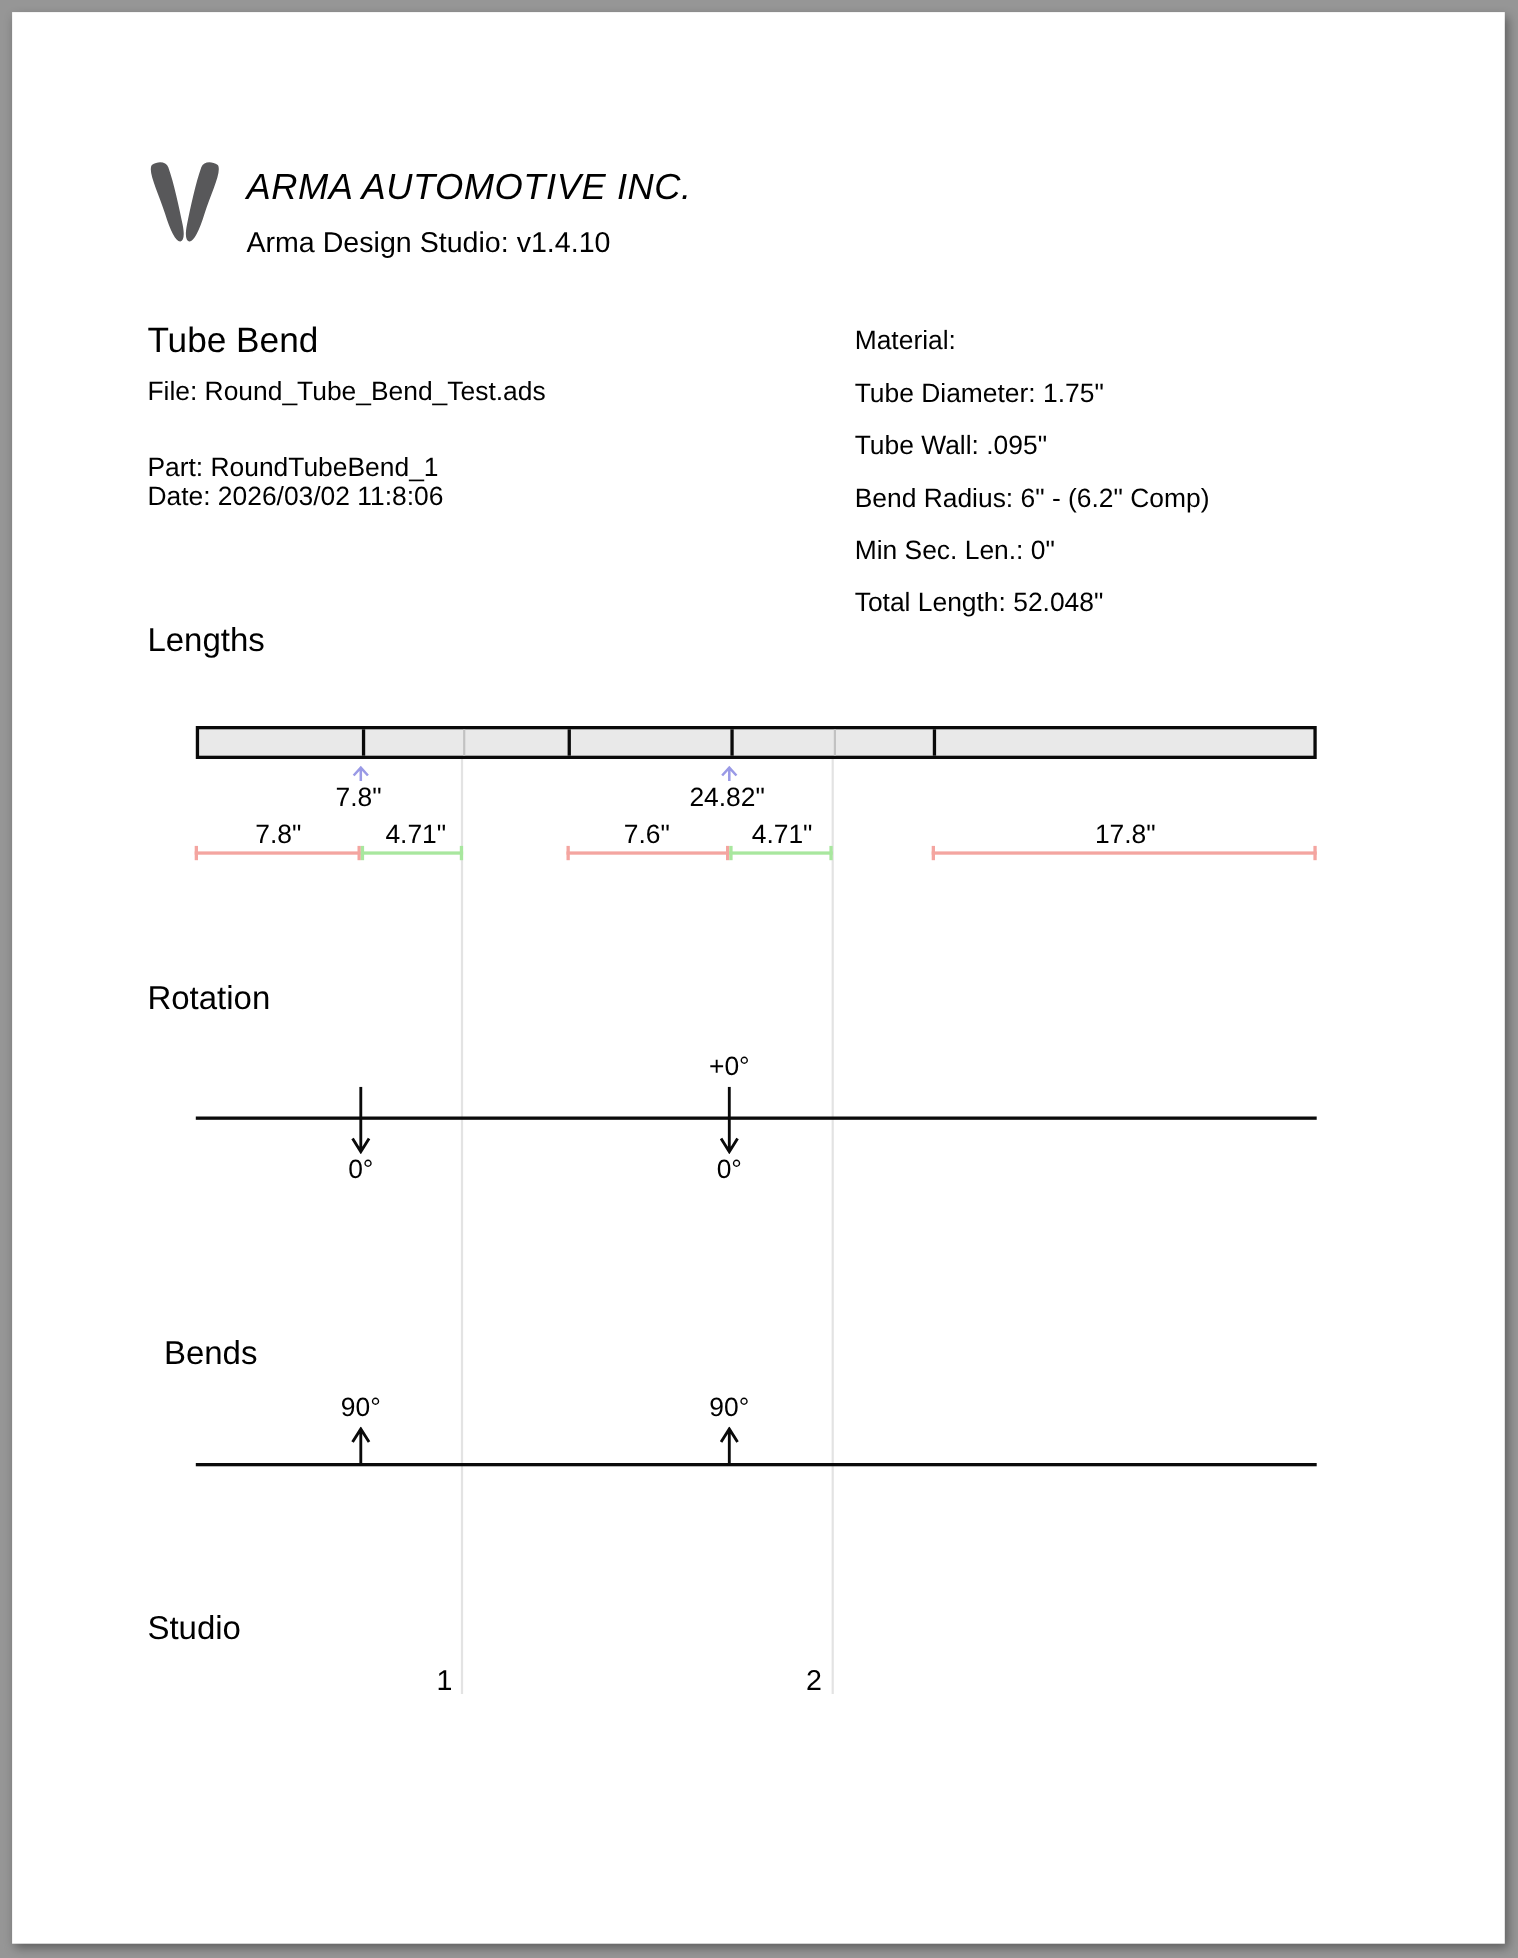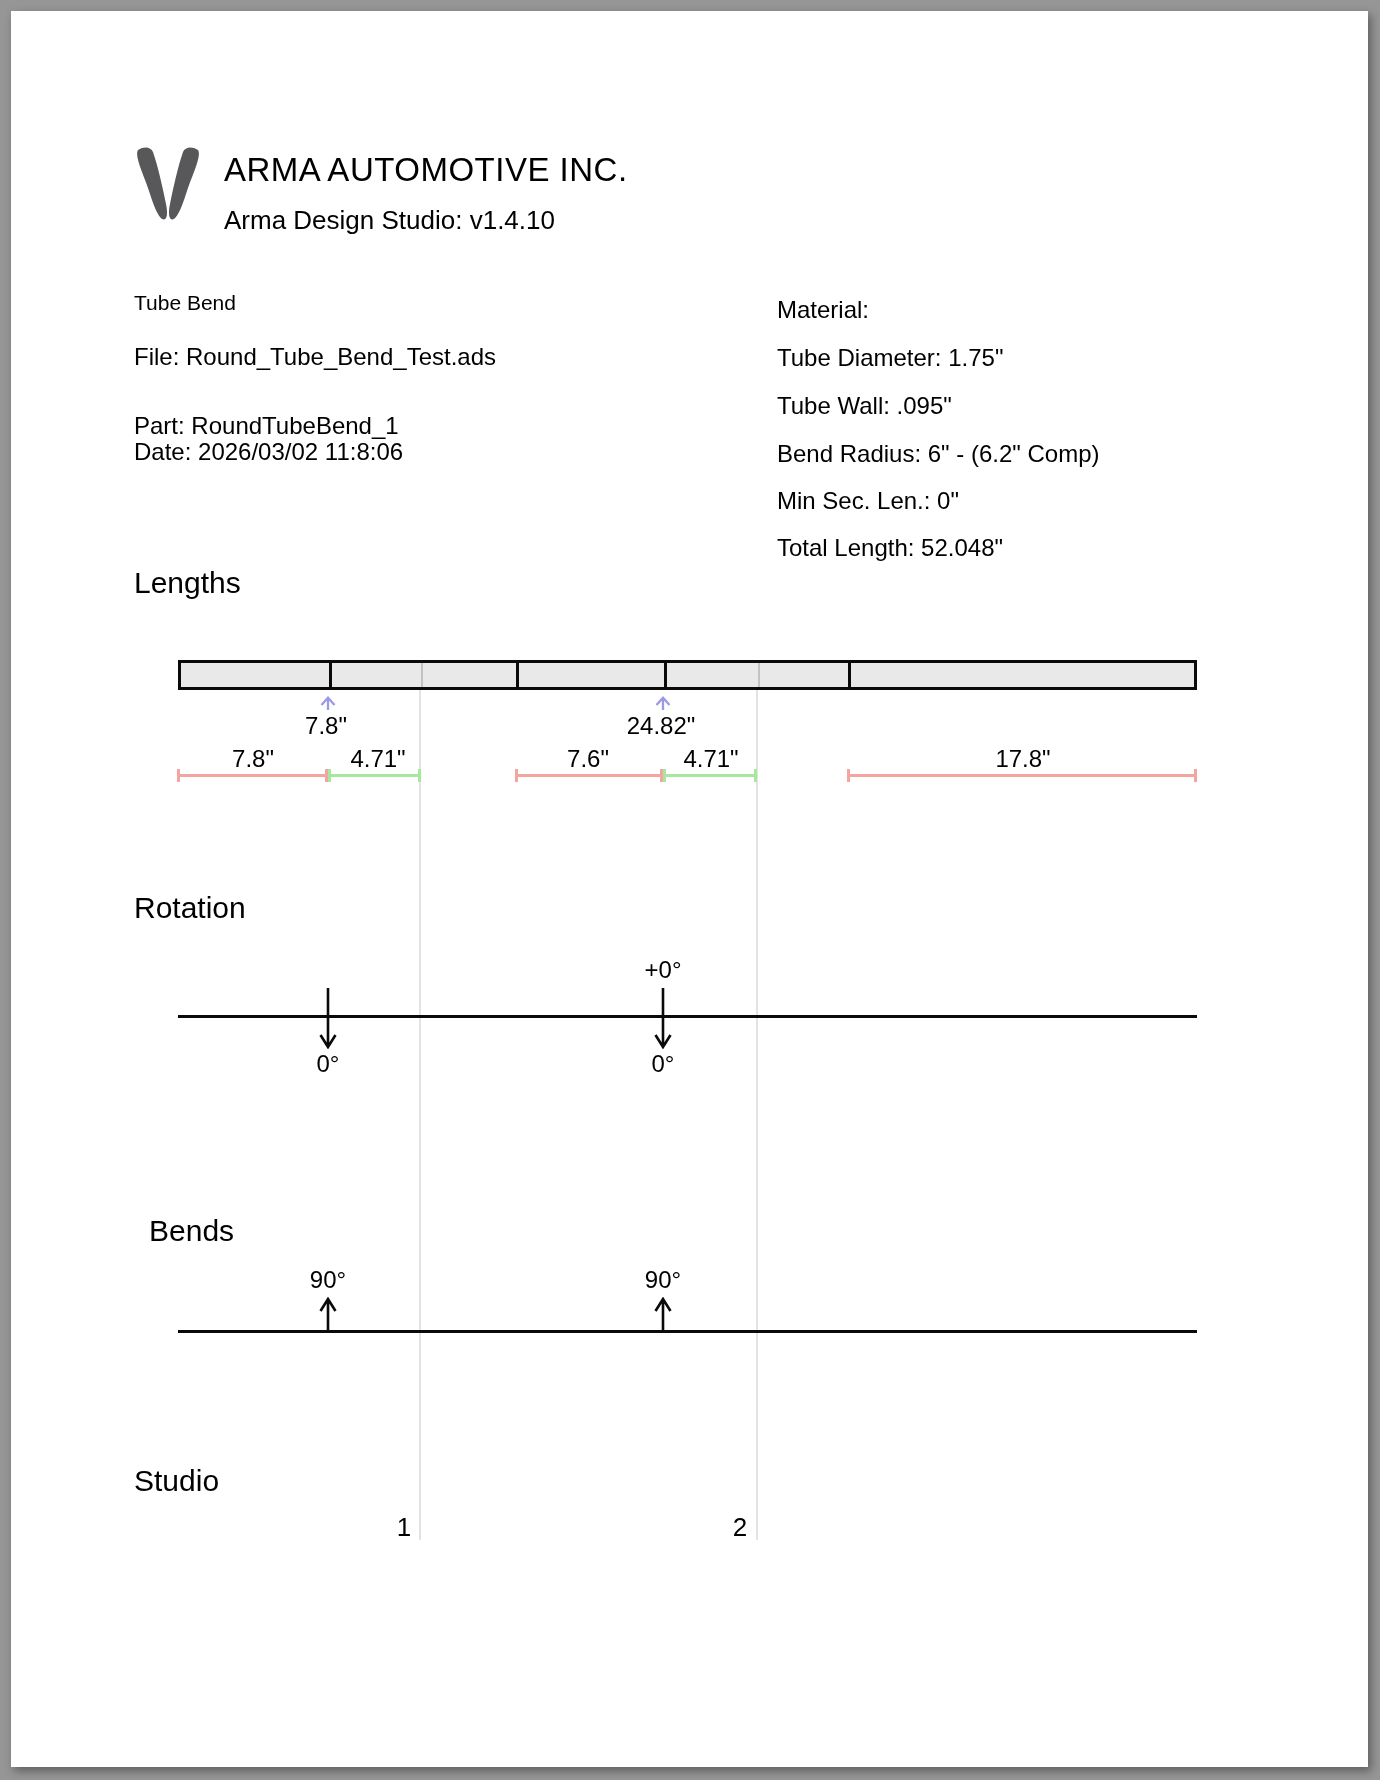--- a/index.html
+++ b/index.html
@@ -47,25 +47,25 @@
 
 <div class="screen">
   <div class="paper"></div>
 
   <div class="abs" style="left:131px;top:147px;width:74px;height:74px;">
     <svg width="74" height="74" viewBox="0 0 74 74">
       <path d="M7,3 C13,-1 20,0 22,5 C27,19 32,42 35,57 C37,67 36,72 33,72.5 C29,73 24,63 19,47 C13,28 3,9 7,3 Z" fill="#58585a"></path>
       <path d="M67,3 C61,-1 54,0 52,5 C47,19 42,42 39,57 C37,67 38,72 41,72.5 C45,73 50,63 55,47 C61,28 71,9 67,3 Z" fill="#58585a"></path>
     </svg>
   </div>
-  <div class="abs company" style="left:224px;top:151px;">ARMA AUTOMOTIVE INC.</div>
+  <div class="abs company" style="left:224px;top:151px;font-style:italic;">ARMA AUTOMOTIVE INC.</div>
   <div class="abs version" style="left:224px;top:205px;">Arma Design Studio: v1.4.10</div>
 
   <div>
-    <div class="abs" style="left:134px;top:291px;font-size:21px;">Tube Bend</div>
+    <div class="abs" style="left:134px;top:291px;font-size:32px;">Tube Bend</div>
     <div class="abs body-line" style="left:134px;top:343px;">File: Round_Tube_Bend_Test.ads</div>
     <div class="abs body-line" style="left:134px;top:412px;">Part: RoundTubeBend_1</div>
     <div class="abs body-line" style="left:134px;top:438px;">Date: 2026/03/02 11:8:06</div>
   </div>
 
   <div>
     <div class="abs body-line" style="left:777px;top:296px;">Material:</div>
     <div class="abs body-line" style="left:777px;top:344px;">Tube Diameter: 1.75"</div>
     <div class="abs body-line" style="left:777px;top:392px;">Tube Wall: .095"</div>
     <div class="abs body-line" style="left:777px;top:440px;">Bend Radius: 6" - (6.2" Comp)</div>

